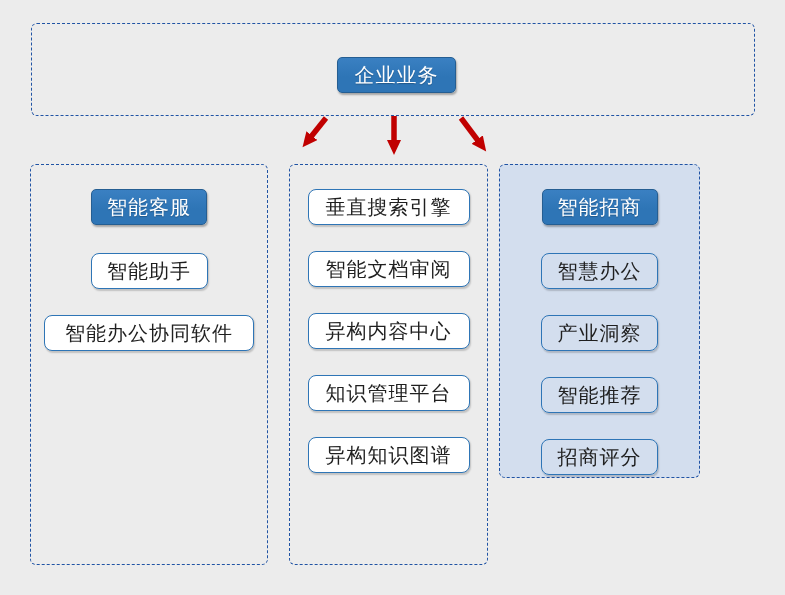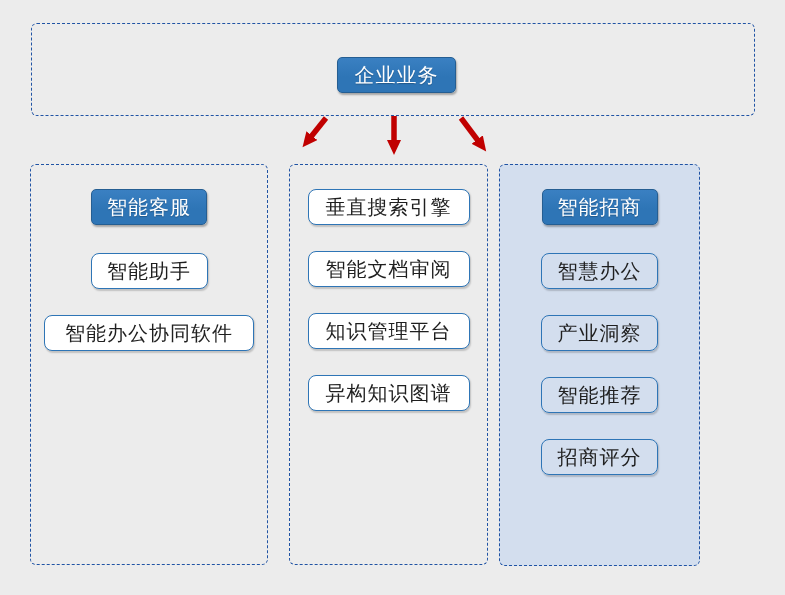--- a/index.html
+++ b/index.html
@@ -26,21 +26,21 @@
   }
   .root-btn{position:absolute;left:337px;top:57px;width:119px;height:36px;}
   .arrows{position:absolute;left:280px;top:108px;width:230px;height:56px;}
   .col{
     position:absolute;top:164px;height:401px;
     display:flex;flex-direction:column;align-items:center;
     padding-top:24px;gap:26px;box-sizing:border-box;
   }
   .col1{left:30px;width:238px;}
   .col2{left:289px;width:199px;}
-  .col3{left:499px;width:201px;height:402px;background:var(--highlight-fill,#d3deee);}
+  .col3{left:499px;width:201px;height:314px;background:var(--highlight-fill,#d3deee);}
   .hdr{width:116px;height:36px;margin-bottom:2px;flex:0 0 auto;}
   .item{
     background:#fff;
     border:1.5px solid var(--item-border,#2e75b6);
     border-radius:8px;height:36px;flex:0 0 auto;
     display:flex;align-items:center;justify-content:center;
     font-size:20px;letter-spacing:1px;line-height:1;
     color:var(--item-text,#1f1f1f);
     box-shadow:1px 1.5px 1.5px rgba(0,0,0,.18);
     box-sizing:border-box;
@@ -72,20 +72,21 @@
 
   <div class="dashed col col1">
     <div class="btn hdr">智能客服</div>
     <div class="item w4">智能助手</div>
     <div class="item w8">智能办公协同软件</div>
   </div>
 
   <div class="dashed col col2">
     <div class="item w6">垂直搜索引擎</div>
     <div class="item w6">智能文档审阅</div>
+    <div class="item w6">异构内容中心</div>
     <div class="item w6">知识管理平台</div>
     <div class="item w6">异构知识图谱</div>
   </div>
 
   <div class="dashed col col3">
     <div class="btn hdr">智能招商</div>
     <div class="item w4">智慧办公</div>
     <div class="item w4">产业洞察</div>
     <div class="item w4">智能推荐</div>
     <div class="item w4">招商评分</div>

